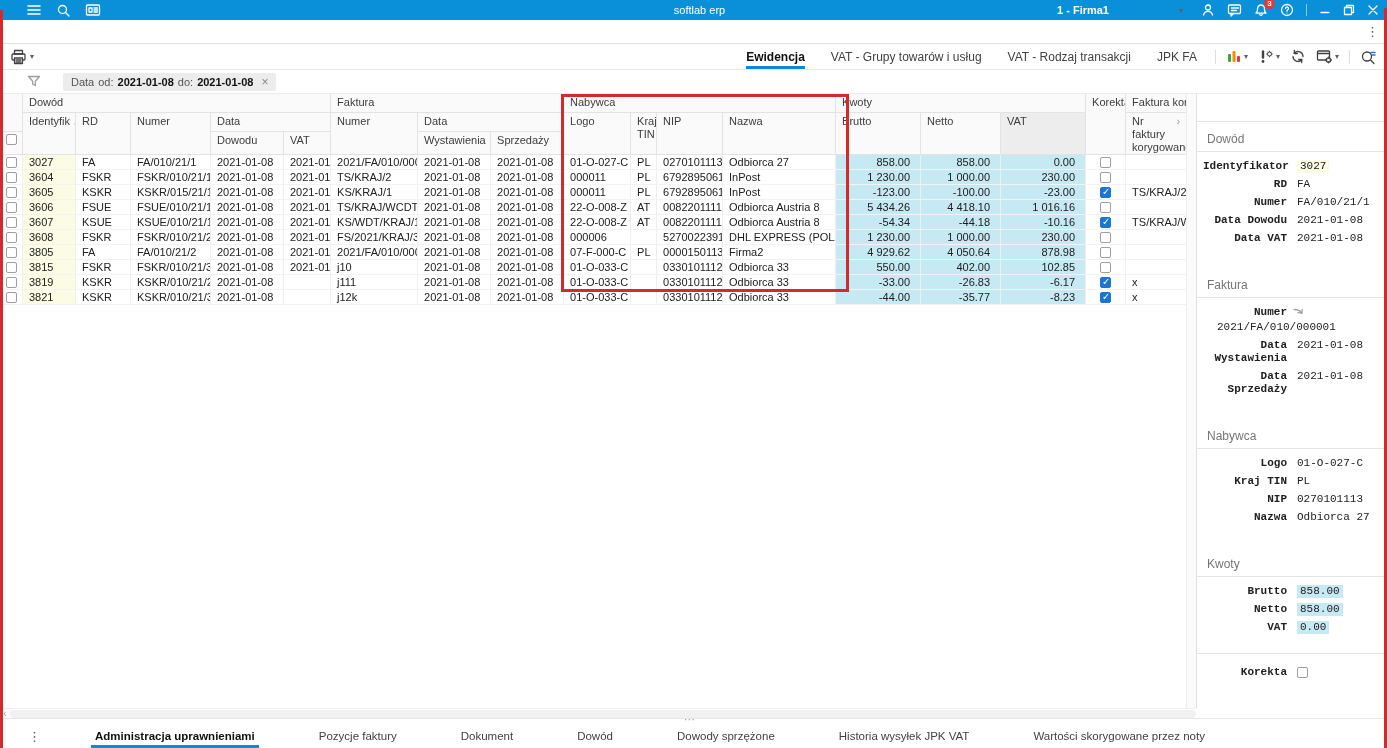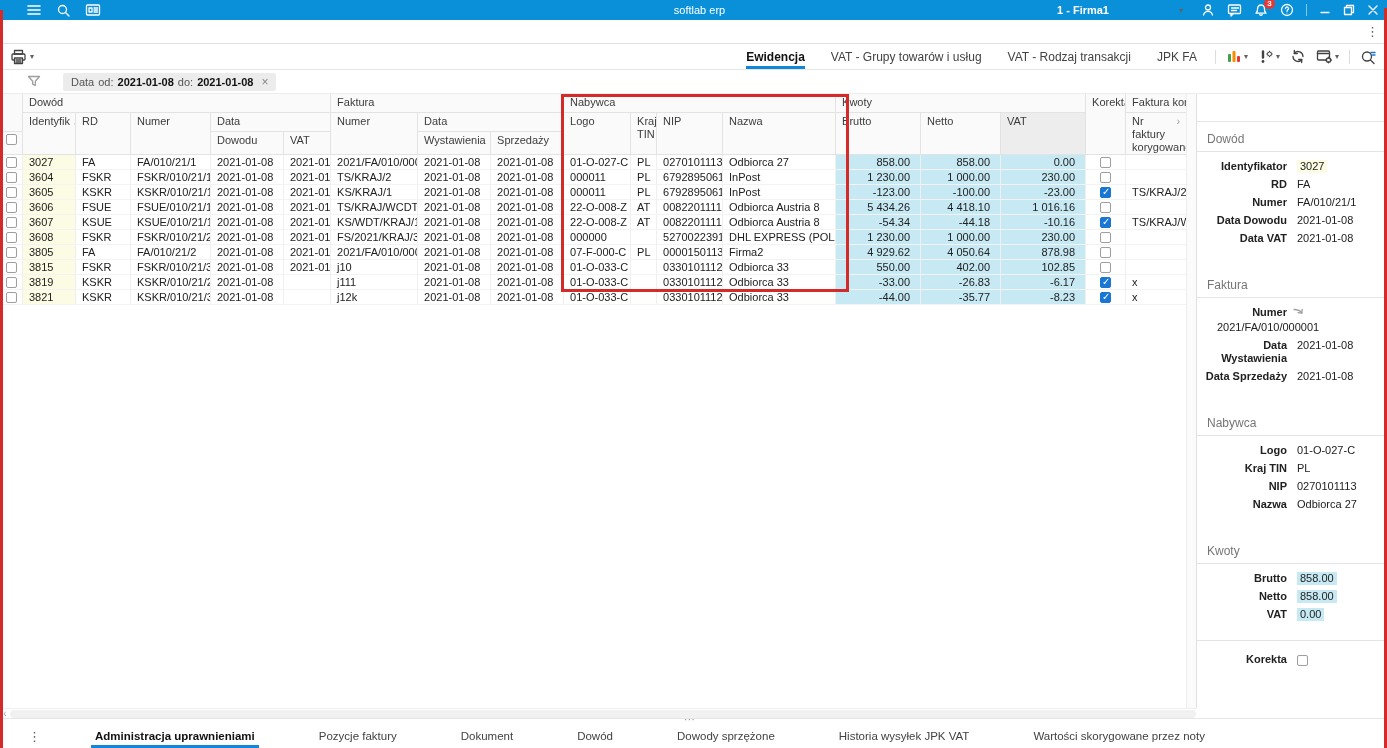--- a/index.html
+++ b/index.html
@@ -68,21 +68,21 @@
   .c-sel, .c-kor { text-align:center; padding:0; }
   .sorter { color:#616161; font-size:10px; }
   .hdr-expand { float:right; color:#9e9e9e; }
 
   .vscroll { position:absolute; left:1186px; top:0; width:10px; height:100%; background:#fbfbfb; border-left:1px solid #ededed; }
 
   
   .detail { position:absolute; left:1196px; top:0; right:0; height:100%; background:#fff; border-left:1px solid #e0e0e0; padding-top:8px; overflow:hidden; }
   .panel-top-divider { border-bottom:1px solid #e4e4e4; height:20px; margin:0 0 0 0; }
   .sec-title { color:#757575; font-size:12px; padding:10px 10px 5px 10px; border-bottom:1px solid #e4e4e4; }
-  .fields { padding:8px 6px 4px 6px; }
+  .fields { padding:8px 6px 4px 6px;font-family:Liberation Mono, monospace; }
   .field { display:flex; align-items:flex-start; margin-bottom:5px; }
   .f-label { width:84px; text-align:right; font-weight:bold; color:#212121; line-height:13px; flex:none; }
   .f-value { margin-left:10px; line-height:13px; }
   .f-value.yellow { background:#fcfce4; padding:0 3px; }
   .f-value.cyan { background:#c6e9f4; padding:0 3px; }
   .goto { color:#9e9e9e; margin-left:6px; }
   .long-value { padding:0 0 5px 14px; line-height:13px; }
   .panel-divider { border-top:1px solid #e4e4e4; margin:10px 0 0 0; }
   .gap { height:14px; }
 
@@ -371,21 +371,21 @@
             <td class="num hl">1 230.00</td>
             <td class="num hl">1 000.00</td>
             <td class="num hl">230.00</td>
             <td class="c-kor"><span class="cb"></span></td>
             <td></td>
           </tr>
           <tr>
             <td class="c-sel"><span class="cb"></span></td>
             <td class="c-id">3605</td>
             <td>KSKR</td>
-            <td>KSKR/010/21/1</td>
+            <td>KSKR/015/21/1</td>
             <td>2021-01-08</td>
             <td>2021-01-08</td>
             <td>KS/KRAJ/1</td>
             <td>2021-01-08</td>
             <td>2021-01-08</td>
             <td>000011</td>
             <td>PL</td>
             <td>6792895061</td>
             <td>InPost</td>
             <td class="num hl">-123.00</td>
@@ -437,21 +437,21 @@
           <tr>
             <td class="c-sel"><span class="cb"></span></td>
             <td class="c-id">3608</td>
             <td>FSKR</td>
             <td>FSKR/010/21/2</td>
             <td>2021-01-08</td>
             <td>2021-01-08</td>
             <td>FS/2021/KRAJ/3</td>
             <td>2021-01-08</td>
             <td>2021-01-08</td>
-            <td>000000</td>
+            <td>000006</td>
             <td></td>
             <td>5270022391</td>
             <td>DHL EXPRESS (POLAND) S</td>
             <td class="num hl">1 230.00</td>
             <td class="num hl">1 000.00</td>
             <td class="num hl">230.00</td>
             <td class="c-kor"><span class="cb"></span></td>
             <td></td>
           </tr>
           <tr>

